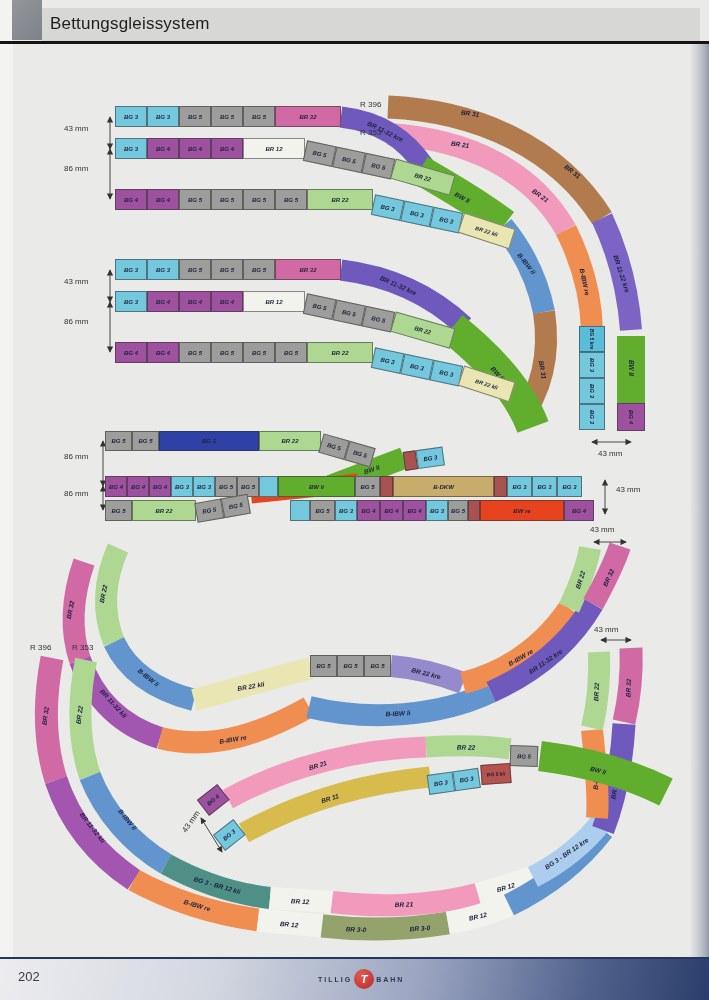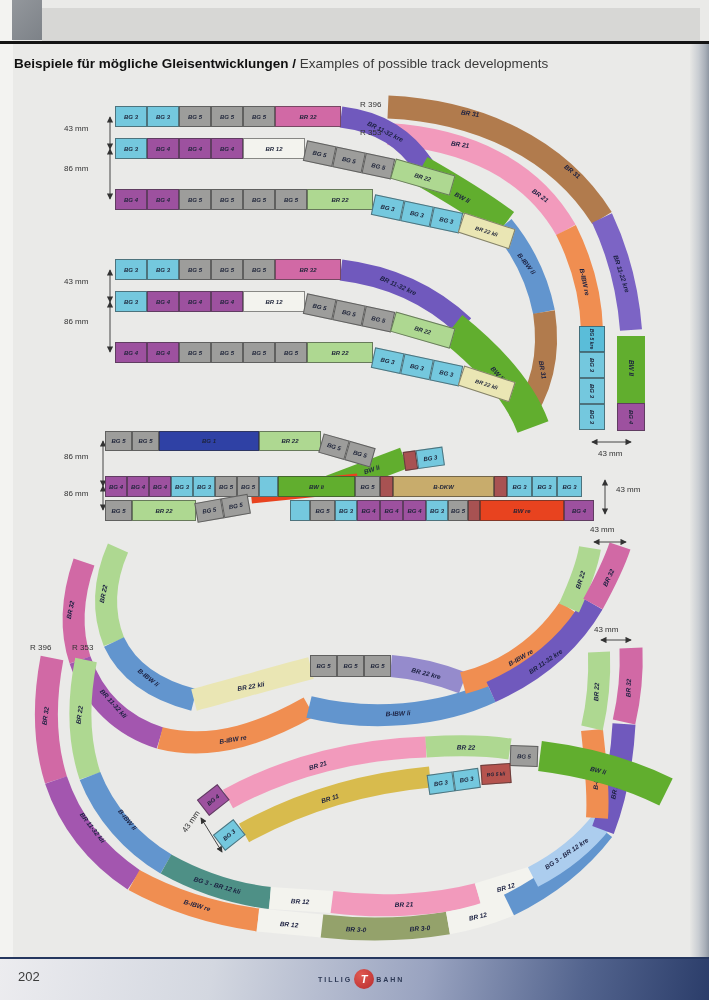--- a/index.html
+++ b/index.html
@@ -33,24 +33,22 @@
   #logo-ball{width:20px;height:20px;border-radius:50%;background:radial-gradient(circle at 35% 30%,#e05a52,#b72b2d);
     display:flex;align-items:center;justify-content:center;color:#fff;font-weight:bold;font-style:italic;font-size:11px;}
 </style>
 </head>
 <body>
 
 <div id="paper">
   <div id="left-margin"></div>
   <div id="corner-square"></div>
   <div id="header-bar"></div>
+  <div id="header-title">Bettungsgleissystem</div>
   <div id="header-rule"></div>
-  <div id="subtitle">
-    <span class="b">Beispiele für mögliche Gleisentwicklungen</span><span class="b"> / </span><span class="en">Examples of possible track developments</span>
-  </div>
 
   <svg id="tracks" class="layer" width="709" height="1000">
     <defs>
       <marker id="arr" viewBox="0 0 8 8" refX="7" refY="4" markerWidth="7" markerHeight="7" orient="auto-start-reverse">
         <path d="M0,0 L8,4 L0,8 z" fill="#333"></path>
       </marker>
     </defs>
   <path d="M388,107 C478,111 558,148 602,218" stroke="#b17b4d" stroke-width="23" fill="none" stroke-linecap="butt"></path>
       <text class="seg" transform="translate(470,114) rotate(8)" dominant-baseline="middle">BR 31</text>
       <text class="seg" transform="translate(572,172) rotate(38)" dominant-baseline="middle">BR 31</text>

